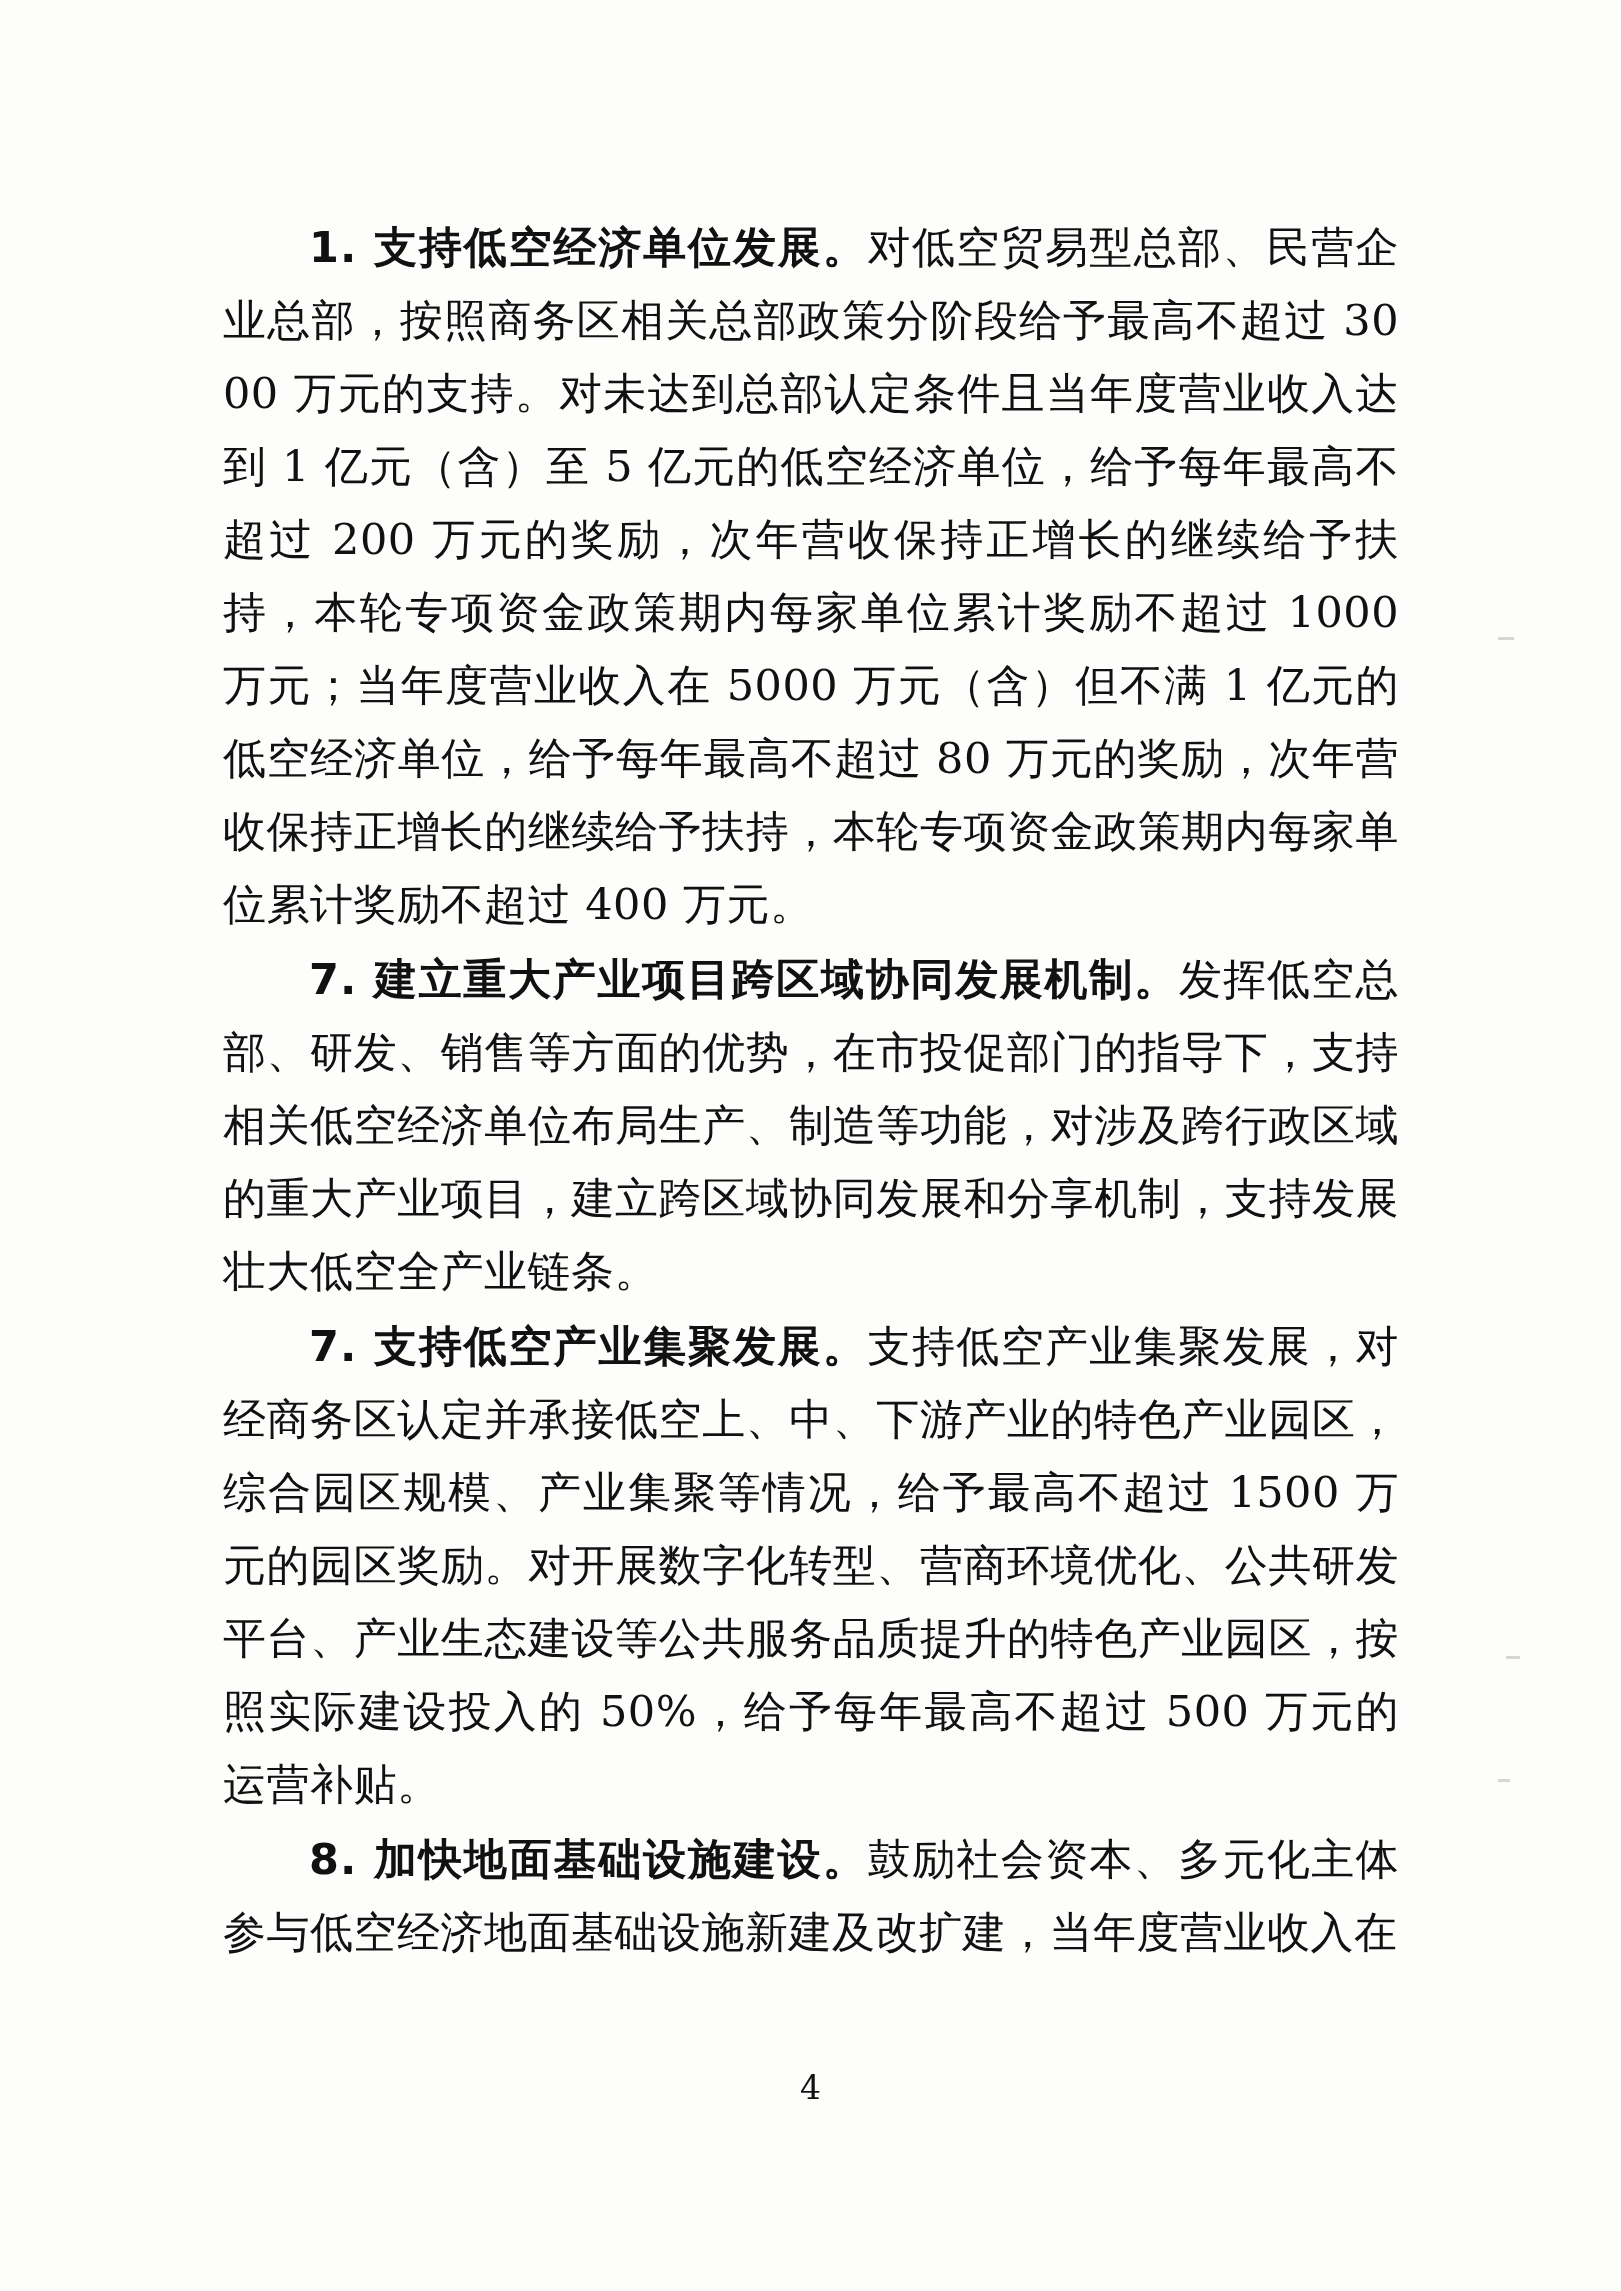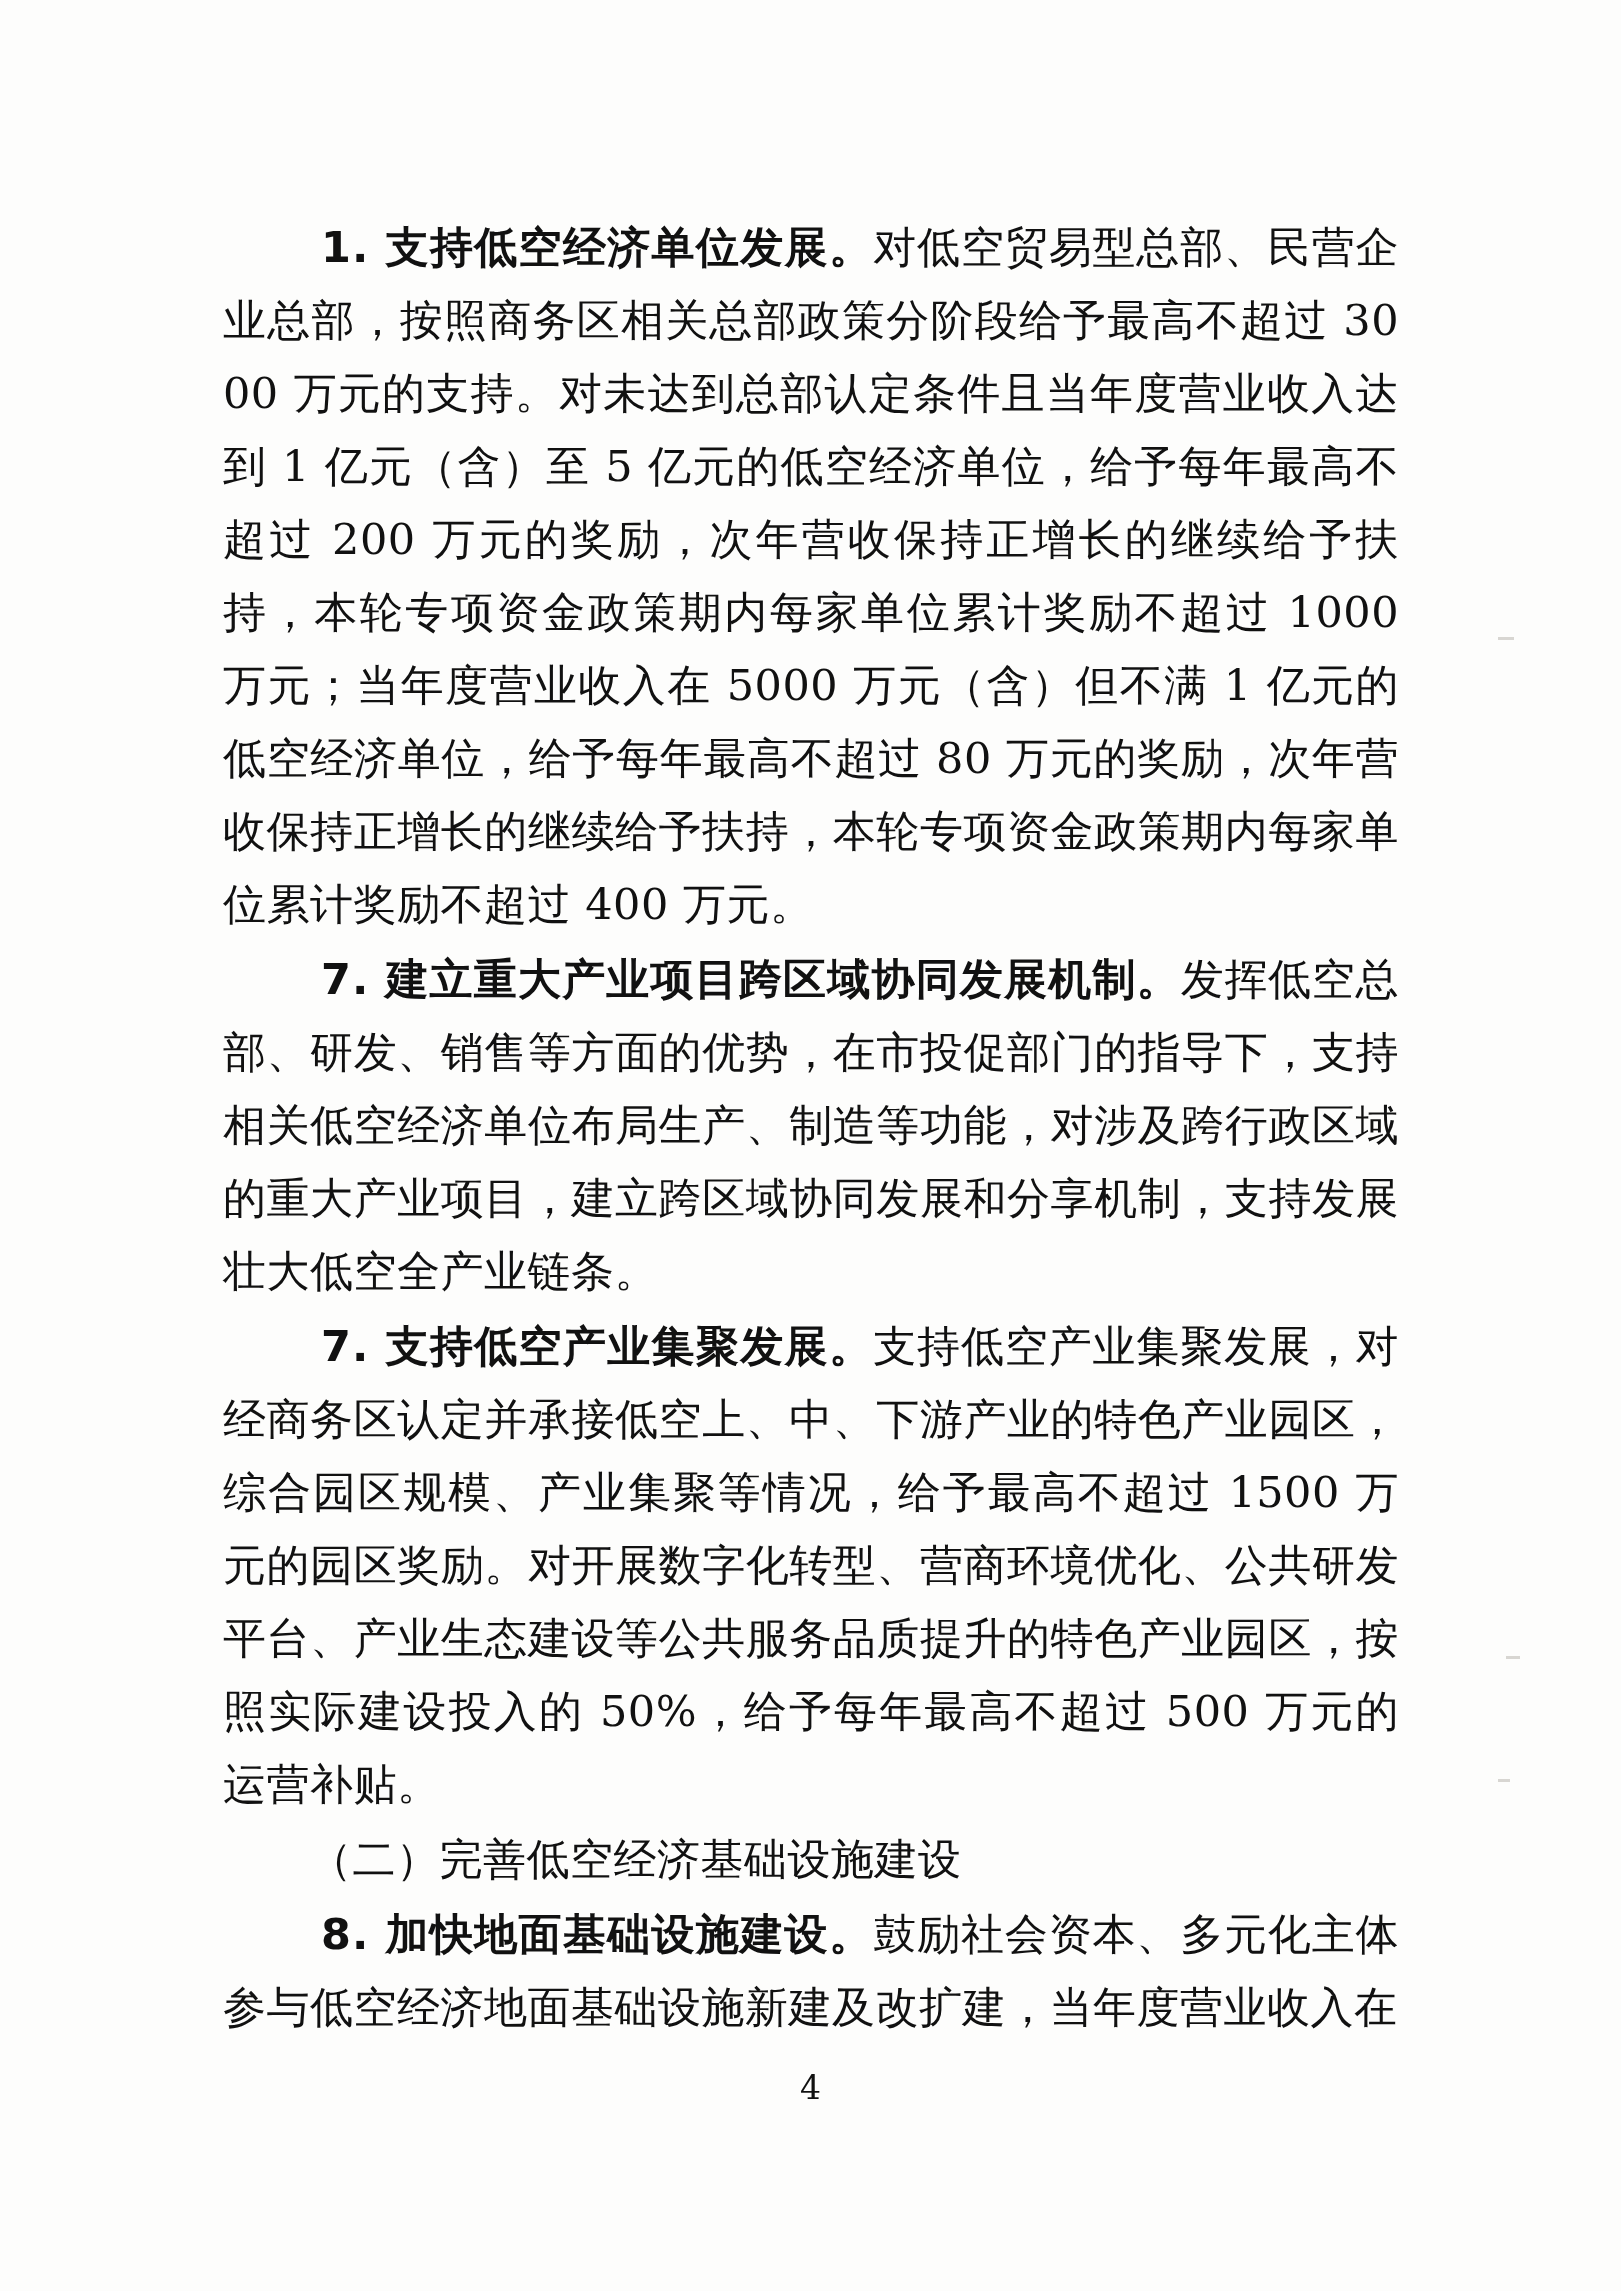--- a/index.html
+++ b/index.html
@@ -40,21 +40,20 @@
     word-break: break-all;
   }
   p.para .indent {
     display: inline-block;
     width: 86px;
   }
   .heading {
     font-weight: bold;
     font-family: "DejaVu Sans", "Liberation Sans", sans-serif;
     letter-spacing: 1px;
-    margin-left: 12px;
   }
   .page-number {
     position: absolute;
     left: 0;
     right: 0;
     top: 2068px;
     text-align: center;
     font-size: 33px;
     font-family: "DejaVu Serif", "Liberation Serif", serif;
     color: #111;
@@ -77,21 +76,20 @@
   <div class="edge-mark mark3"></div>
 
   <div class="content">
 
     <p class="para"><span class="indent"></span><span class="heading">1. 支持低空经济单位发展。</span><span>对低空贸易型总部、民营企业总部，按照商务区相关总部政策分阶段给予最高不超过 3000 万元的支持。对未达到总部认定条件且当年度营业收入达到 1 亿元（含）至 5 亿元的低空经济单位，给予每年最高不超过 200 万元的奖励，次年营收保持正增长的继续给予扶持，本轮专项资金政策期内每家单位累计奖励不超过 1000 万元；当年度营业收入在 5000 万元（含）但不满 1 亿元的低空经济单位，给予每年最高不超过 80 万元的奖励，次年营收保持正增长的继续给予扶持，本轮专项资金政策期内每家单位累计奖励不超过 400 万元。</span></p>
 
     <p class="para"><span class="indent"></span><span class="heading">7. 建立重大产业项目跨区域协同发展机制。</span><span>发挥低空总部、研发、销售等方面的优势，在市投促部门的指导下，支持相关低空经济单位布局生产、制造等功能，对涉及跨行政区域的重大产业项目，建立跨区域协同发展和分享机制，支持发展壮大低空全产业链条。</span></p>
 
     <p class="para"><span class="indent"></span><span class="heading">7. 支持低空产业集聚发展。</span><span>支持低空产业集聚发展，对经商务区认定并承接低空上、中、下游产业的特色产业园区，综合园区规模、产业集聚等情况，给予最高不超过 1500 万元的园区奖励。对开展数字化转型、营商环境优化、公共研发平台、产业生态建设等公共服务品质提升的特色产业园区，按照实际建设投入的 50%，给予每年最高不超过 500 万元的运营补贴。</span></p>
 
-    <p class="para"><span class="indent"></span><span>（二）完善低空经济基础设施建设</span></p>
 
     <p class="para"><span class="indent"></span><span class="heading">8. 加快地面基础设施建设。</span><span>鼓励社会资本、多元化主体参与低空经济地面基础设施新建及改扩建，当年度营业收入在</span></p>
 
   </div>
 
   <div class="page-number">4</div>
 </div>
 
 
 </body></html>

